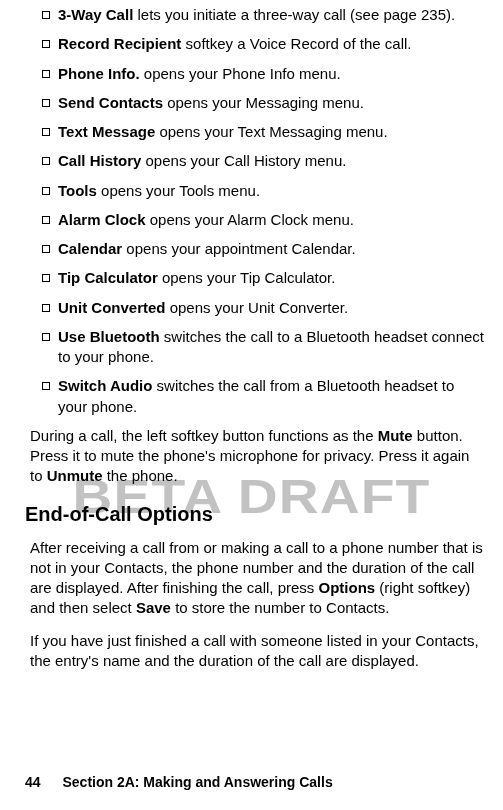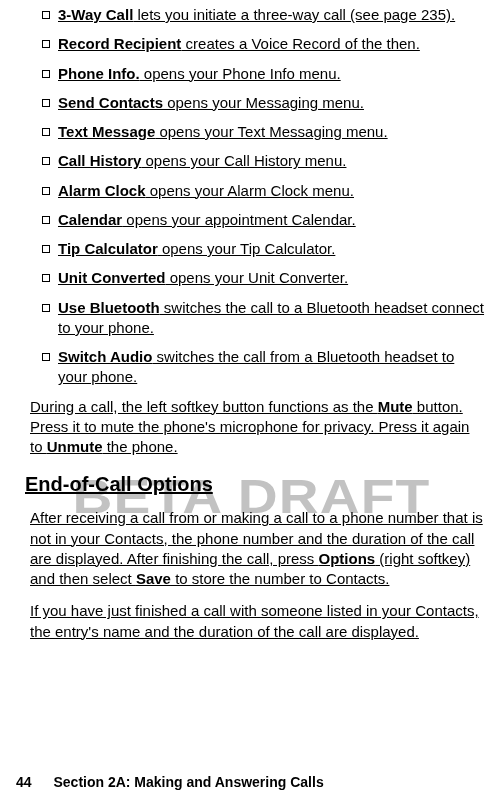--- a/index.html
+++ b/index.html
@@ -44,45 +44,46 @@
       top: 465px;
       text-align: center;
       font-size: 48px;
       font-weight: 700;
       color: rgba(120,120,120,0.45);
       letter-spacing: 1px;
       z-index: 0;
       pointer-events: none;
       transform: scaleX(1.15);
     }
-    .content { position: relative; z-index: 1; text-decoration: underline; }
+    .content { position: relative; z-index: 1; }
     .footer {
       position: absolute;
       bottom: 18px;
-      left: 16px;
+      left: 25px;
       right: 18px;
       font-size: 14px;
     }
     .footer .pagenum { font-weight: 700; display: inline-block; margin-right: 18px; }
     .footer .sect { font-weight: 700; }
   </style>
 </head>
 <body>
 
 <div class="watermark">BETA DRAFT</div>
 
 <div class="content">
 
   <ul class="bullets">
     <li><span class="bold">3-Way Call</span><span> lets you initiate a three-way call (see page 235).</span></li>
-    <li><span class="bold">Record Recipient</span><span> creates a Voice Record of the then.</span></li>
+    <li><span class="bold">Record Recipient</span><span> softkey a Voice Record of the call.</span></li>
     <li><span class="bold">Phone Info.</span><span> opens your Phone Info menu.</span></li>
     <li><span class="bold">Send Contacts</span><span> opens your Messaging menu.</span></li>
     <li><span class="bold">Text Message</span><span> opens your Text Messaging menu.</span></li>
     <li><span class="bold">Call History</span><span> opens your Call History menu.</span></li>
+    <li><span class="bold">Tools</span><span> opens your Tools menu.</span></li>
     <li><span class="bold">Alarm Clock</span><span> opens your Alarm Clock menu.</span></li>
     <li><span class="bold">Calendar</span><span> opens your appointment Calendar.</span></li>
     <li><span class="bold">Tip Calculator</span><span> opens your Tip Calculator.</span></li>
     <li><span class="bold">Unit Converted</span><span> opens your Unit Converter.</span></li>
     <li><span class="bold">Use Bluetooth</span><span> switches the call to a Bluetooth headset connect to your phone.</span></li>
     <li><span class="bold">Switch Audio</span><span> switches the call from a Bluetooth headset to your phone.</span></li>
   </ul>
 
   <p class="para">
     <span>During a call, the left softkey button functions as the </span><span class="bold">Mute</span><span> button. Press it to mute the phone's microphone for privacy. Press it again to </span><span class="bold">Unmute</span><span> the phone.</span>

